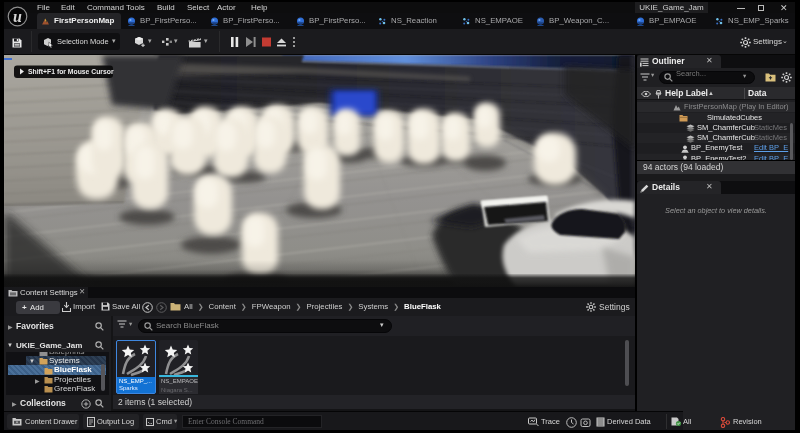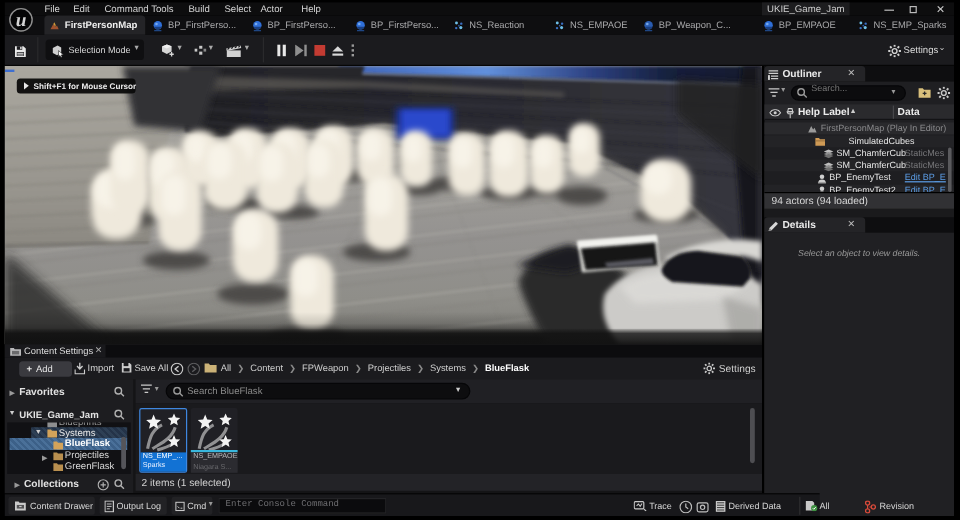--- a/index.html
+++ b/index.html
@@ -663,21 +663,21 @@
       </svg>
   <div class="a" style="left:93px;top:2px;height:15px;line-height:15px;color:#d6d6d6;font-size:7.5px">Output Log</div>
   <div class="a" style="left:139px;top:2px;width:34px;height:15px;background:#222225;border-radius:2px"></div>
   <svg class="a" style="left:142px;top:5.5px" width="8" height="8" viewBox="0 0 8 8">
         <rect x="0.5" y="0.5" width="7" height="7" fill="none" stroke="#c9c9c9" stroke-width="1"></rect>
         <path d="M2 4 L3.5 5.5 M4.5 5.5 H6" stroke="#c9c9c9" stroke-width="0.8"></path>
       </svg>
   <div class="a" style="left:152px;top:2px;height:15px;line-height:15px;color:#d6d6d6;font-size:7.5px">Cmd</div>
   <div class="a" style="left:170px;top:2px;height:15px;line-height:14px;color:#999;font-size:6.5px">▾</div>
   <div class="a" style="left:178px;top:2.5px;width:140px;height:13.5px;background:#0b0b0d;border:1px solid #232326"></div>
-  <div class="a" style="left:184px;top:2.5px;height:13.5px;line-height:13.5px;color:#6d6d70;font-size:7.5px;font-family:Liberation Mono, monospace">Enter Console Command</div>
+  <div class="a" style="left:184px;top:2.5px;height:13.5px;line-height:13.5px;color:#6d6d70;font-size:7.5px;font-family:Liberation Serif, serif">Enter Console Command</div>
   <svg class="a" style="left:524px;top:5px" width="11" height="9" viewBox="0 0 11 9">
         <rect x="0.5" y="1" width="8" height="6" rx="1" fill="none" stroke="#c9c9c9" stroke-width="1"></rect>
         <path d="M2.5 4.6 L4 3 L5.5 5 L7 2.6" stroke="#c9c9c9" stroke-width="0.9" fill="none"></path>
         <path d="M8.5 7 L10.5 9" stroke="#c9c9c9" stroke-width="1"></path>
       </svg>
   <div class="a" style="left:537px;top:2px;height:15px;line-height:15px;color:#d6d6d6;font-size:7.5px">Trace</div>
   <svg class="a" style="left:562px;top:4.5px" width="11" height="11" viewBox="0 0 11 11">
         <circle cx="5.5" cy="5.5" r="4.8" fill="none" stroke="#bdbdbd" stroke-width="1"></circle>
         <path d="M5.5 2.5 V5.5 L7.5 7" stroke="#bdbdbd" stroke-width="1" fill="none"></path>
       </svg>

